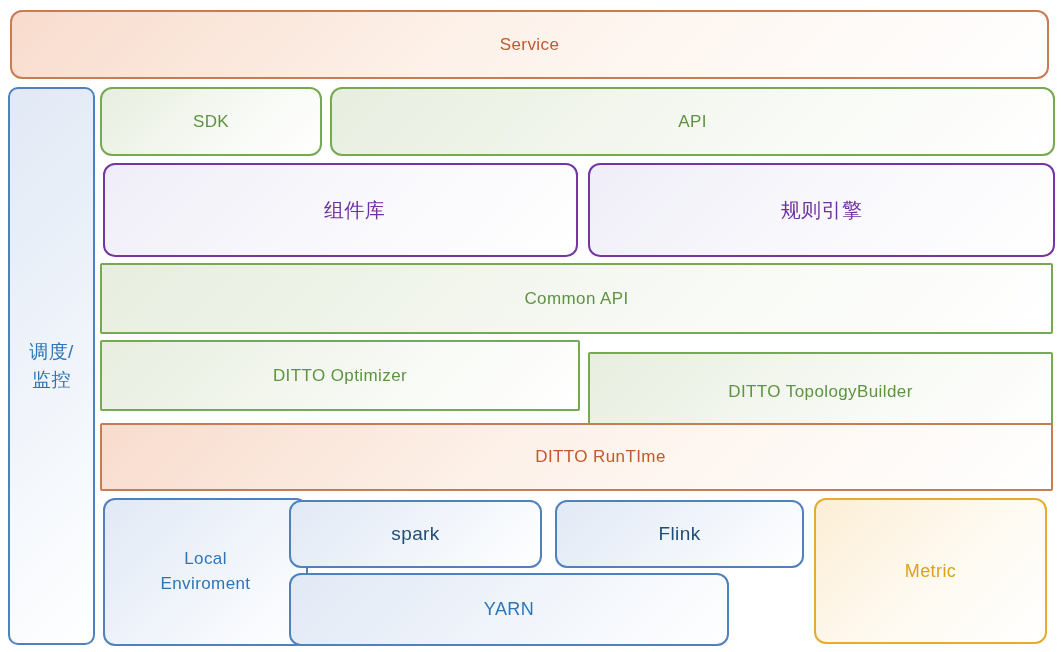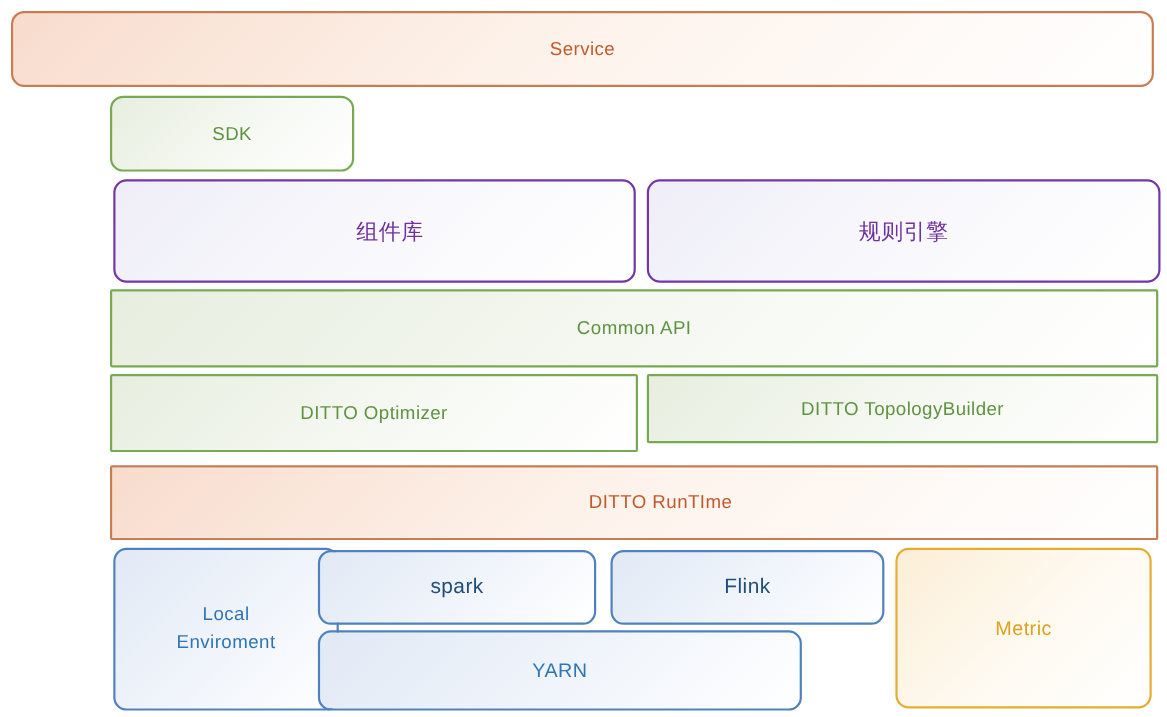--- a/index.html
+++ b/index.html
@@ -34,39 +34,43 @@
   
   #box-service               { left: 10px;  top: 10px;  width: 1039px; height: 69px;  border-radius: 12px; }
   #box-scheduler-monitor     { left: 8px;   top: 87px;  width: 87px;   height: 558px; border-radius: 10px; font-size: 19px; }
   #box-scheduler-monitor .wrap-label { display: inline-block; width: 60px; line-height: 1.45; }
   #box-sdk                   { left: 100px; top: 87px;  width: 222px;  height: 69px;  border-radius: 12px; }
   #box-api                   { left: 330px; top: 87px;  width: 725px;  height: 69px;  border-radius: 12px; }
   #box-component-library     { left: 103px; top: 163px; width: 475px;  height: 94px;  border-radius: 12px; font-size: 20px; }
   #box-rule-engine           { left: 588px; top: 163px; width: 467px;  height: 94px;  border-radius: 12px; font-size: 20px; }
   #box-common-api            { left: 100px; top: 263px; width: 953px;  height: 71px;  border-radius: 2px; }
   #box-ditto-optimizer       { left: 100px; top: 340px; width: 480px;  height: 71px;  border-radius: 2px; }
-  #box-ditto-topology-builder{ left: 588px; top: 340px; width: 465px;  height: 63px;  border-radius: 2px; }
+  #box-ditto-topology-builder{ left: 588px; top: 352px; width: 465px;  height: 79px;  border-radius: 2px; }
   #box-ditto-runtime         { left: 100px; top: 423px; width: 953px;  height: 68px;  border-radius: 2px; }
   #box-local-enviroment      { left: 103px; top: 498px; width: 205px;  height: 148px; border-radius: 12px; }
   #box-local-enviroment .wrap-label { display: inline-block; width: 110px; line-height: 1.45; }
   #box-spark                 { left: 289px; top: 500px; width: 253px;  height: 68px;  border-radius: 12px; font-size: 19px; }
   #box-flink                 { left: 555px; top: 500px; width: 249px;  height: 68px;  border-radius: 12px; font-size: 19px; }
   #box-yarn                  { left: 289px; top: 573px; width: 440px;  height: 73px;  border-radius: 12px; font-size: 18px; }
   #box-metric                { left: 814px; top: 498px; width: 233px;  height: 146px; border-radius: 12px; font-size: 18px; }
 </style>
 </head>
 <body>
 
 <div class="canvas">
 
   <div class="box grad-orange" id="box-service" style="border-color: rgb(200, 124, 82); color: rgb(194, 89, 43);">Service</div>
 
+  <div class="box grad-blue" id="box-scheduler-monitor" style="border-color: rgb(78, 129, 189); color: rgb(46, 117, 182);">
+    <span class="wrap-label">调度/监控</span>
+  </div>
 
   <div class="box grad-green" id="box-sdk" style="border-color: rgb(118, 169, 81); color: rgb(94, 147, 64);">SDK</div>
 
+  <div class="box grad-green" id="box-api" style="border-color: rgb(118, 169, 81); color: rgb(94, 147, 64);">API</div>
 
   <div class="box grad-purple" id="box-component-library" style="border-color: rgb(116, 53, 165); color: rgb(112, 48, 160); padding-left: 28px;">组件库</div>
 
   <div class="box grad-purple" id="box-rule-engine" style="border-color: rgb(116, 53, 165); color: rgb(112, 48, 160);">规则引擎</div>
 
   <div class="box grad-green" id="box-common-api" style="border-color: rgb(118, 169, 81); color: rgb(94, 147, 64);">Common API</div>
 
   <div class="box grad-green" id="box-ditto-optimizer" style="border-color: rgb(118, 169, 81); color: rgb(94, 147, 64);">DITTO Optimizer</div>
 
   <div class="box grad-green" id="box-ditto-topology-builder" style="border-color: rgb(118, 169, 81); color: rgb(94, 147, 64);">DITTO TopologyBuilder</div>

